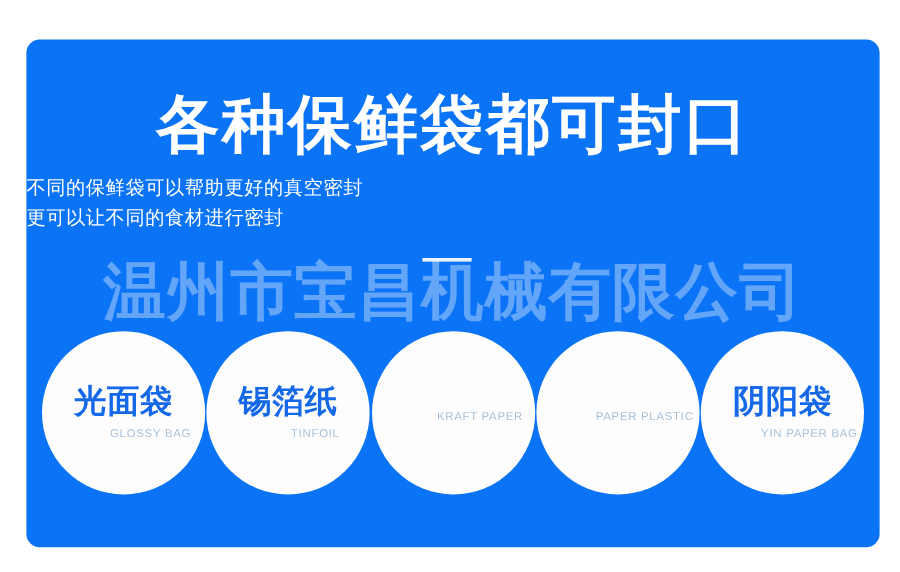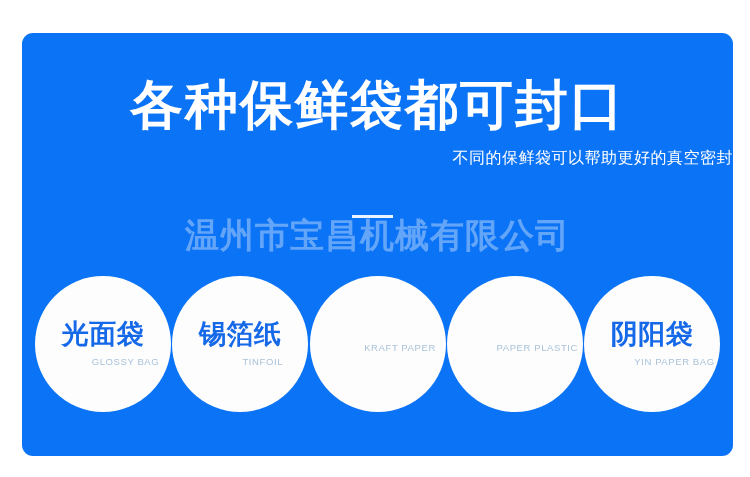--- a/index.html
+++ b/index.html
@@ -49,21 +49,21 @@
     line-height: 1.06;
     white-space: nowrap;
   }
 
   
   #subheadline {
     position: absolute;
     left: 0;
     top: 113px;
     width: 711px;
-    text-align: right;
+    text-align: left;
     color: #ffffff;
     font-size: 16px;
     font-weight: normal;
     line-height: 1.55;
     letter-spacing: 0.5px;
   }
   #subheadline .sub-line {
     display: block;
     white-space: nowrap;
   }
@@ -79,21 +79,21 @@
     opacity: 0.92;
   }
 
   
   #watermark {
     position: absolute;
     left: 0;
     top: 185px;
     width: 711px;
     text-align: center;
-    font-size: 34px;
+    font-size: 52px;
     font-weight: bold;
     color: rgba(255, 255, 255, 0.36);
     letter-spacing: 1px;
     white-space: nowrap;
     line-height: 1;
     pointer-events: none;
   }
 
   
   #circle-row {
@@ -142,20 +142,21 @@
 <body>
 
 <div id="banner-root">
 
   <div id="blue-panel">
 
     <div id="headline">各种保鲜袋都可封口</div>
 
     <div id="subheadline">
       <span class="sub-line">不同的保鲜袋可以帮助更好的真空密封</span>
+      <span class="sub-line">更可以让不同的食材进行密封</span>
     </div>
 
     <div id="dash-artifact"></div>
 
     <div id="watermark">温州市宝昌机械有限公司</div>
 
     <div id="circle-row">
 
       <div class="badge-circle">
         <span class="badge-cn">光面袋</span>

